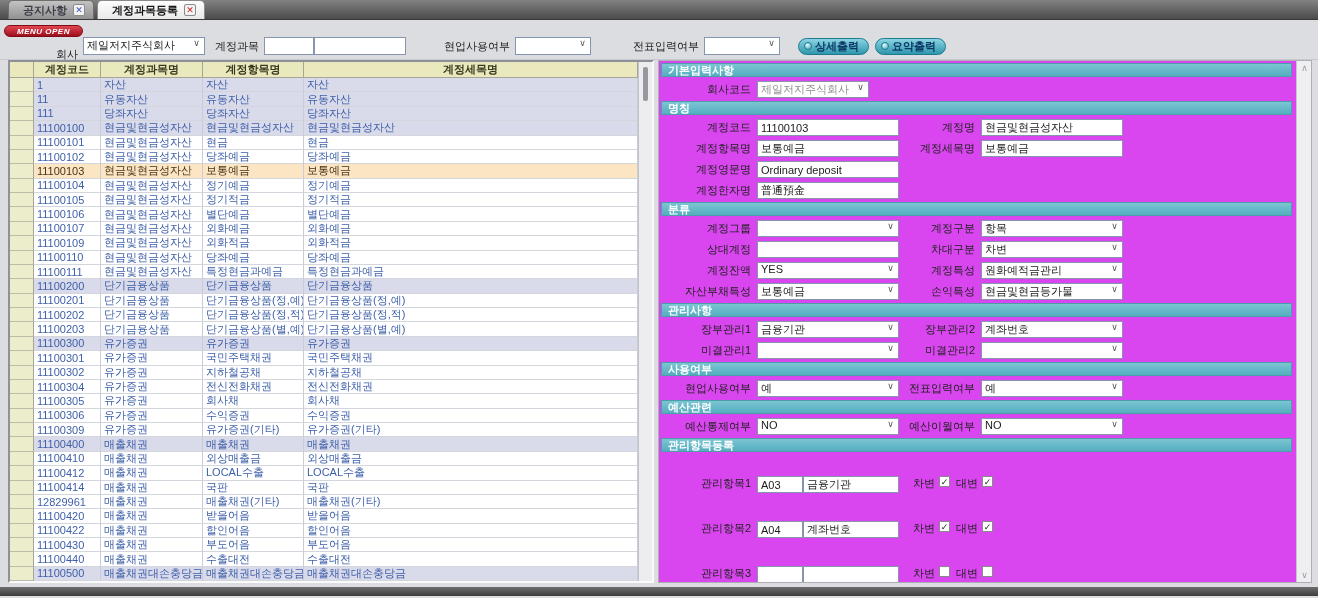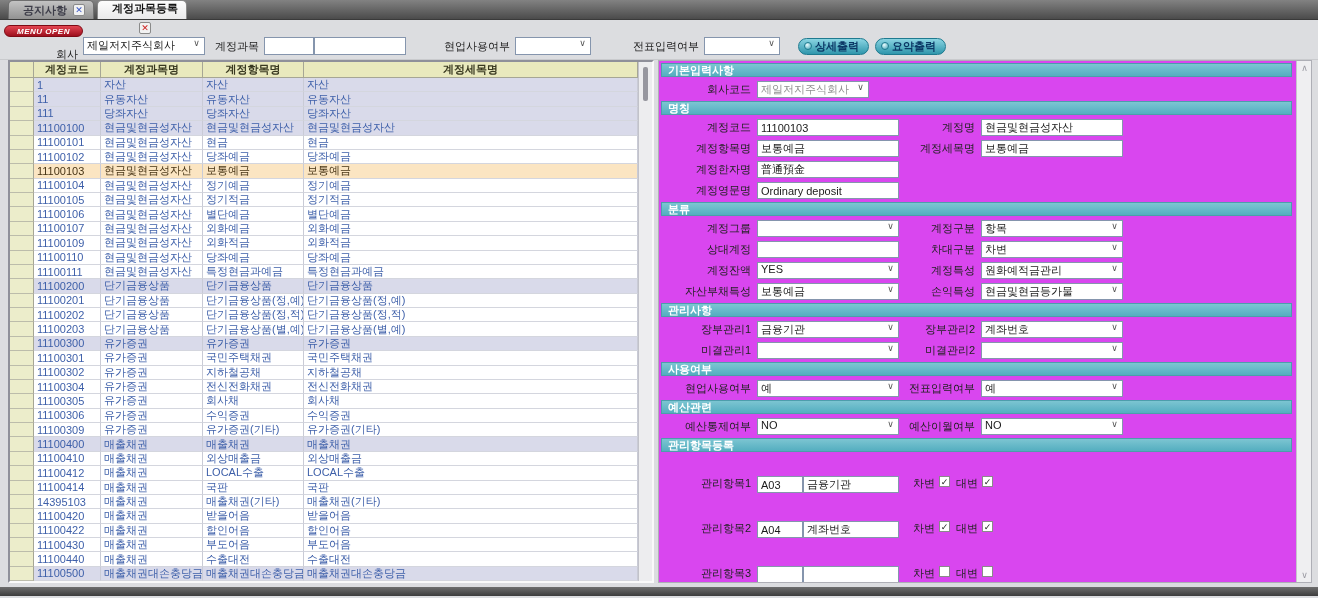--- a/index.html
+++ b/index.html
@@ -16,21 +16,21 @@
     height:20px; background:linear-gradient(#828282,#4b4b4b);
     border-bottom:1px solid #3a3a3a;
     display:flex; align-items:flex-end; padding-left:8px;
   }
   .tab {
     height:19px; display:flex; align-items:center; gap:6px;
     padding:0 8px 0 14px; border-radius:5px 5px 0 0;
     font-size:11px; font-weight:bold; margin-right:3px; cursor:default;
   }
   .tab.inactive { background:linear-gradient(#c3c3c3,#929292); color:#3d3d49; border:1px solid #6f6f6f; border-bottom:none; }
-  .tab.active   { background:linear-gradient(#fdfdfd,#e9e9ea); color:#141414; border:1px solid #8a8a8a; border-bottom:none;flex-direction:column; }
+  .tab.active   { background:linear-gradient(#fdfdfd,#e9e9ea); color:#141414; border:1px solid #8a8a8a; border-bottom:none; }
   .tab-close {
     width:12px; height:12px; font-size:9px; line-height:11px; text-align:center;
     background:#f2f2f2; border:1px solid #8a8a8a; border-radius:2px; font-weight:bold;
   }
   .tab.inactive .tab-close { color:#3a56c4; }
   .tab.active .tab-close { color:#cc1f1f; }
 
   
   .menurow { height:13px; padding-left:4px; }
   .menu-open {
@@ -398,21 +398,21 @@
             </div>
             <div class="grow normal">
               <div class="gc sel w-sel"></div>
               <div class="gc w-code">11100414</div>
               <div class="gc w-name">매출채권</div>
               <div class="gc w-item">국판</div>
               <div class="gc w-det">국판</div>
             </div>
             <div class="grow normal">
               <div class="gc sel w-sel"></div>
-              <div class="gc w-code">14395103</div>
+              <div class="gc w-code">12829961</div>
               <div class="gc w-name">매출채권</div>
               <div class="gc w-item">매출채권(기타)</div>
               <div class="gc w-det">매출채권(기타)</div>
             </div>
             <div class="grow normal">
               <div class="gc sel w-sel"></div>
               <div class="gc w-code">11100420</div>
               <div class="gc w-name">매출채권</div>
               <div class="gc w-item">받을어음</div>
               <div class="gc w-det">받을어음</div>
@@ -471,26 +471,26 @@
           <span class="lbl2">계정명</span>
           <span class="fld"><input class="txt" value="현금및현금성자산" style=""></span>
         </div>
         <div class="frow">
           <span class="lbl">계정항목명</span>
           <span class="fld"><input class="txt" value="보통예금" style=""></span>
           <span class="lbl2">계정세목명</span>
           <span class="fld"><input class="txt" value="보통예금" style=""></span>
         </div>
         <div class="frow">
+          <span class="lbl">계정영문명</span>
+          <span class="fld"><input class="txt" value="Ordinary deposit" style=""></span>
+        </div>
+        <div class="frow">
           <span class="lbl">계정한자명</span>
           <span class="fld"><input class="txt" value="普通預金" style=""></span>
-        </div>
-        <div class="frow">
-          <span class="lbl">계정영문명</span>
-          <span class="fld"><input class="txt" value="Ordinary deposit" style=""></span>
         </div>
 
         <div class="sec-header">분류</div>
         <div class="frow">
           <span class="lbl">계정그룹</span>
           <div class="combo dcombo">
             <span class="combo-val"></span>
             <span class="combo-btn">∨</span>
           </div>
           <span class="lbl2">계정구분</span>

